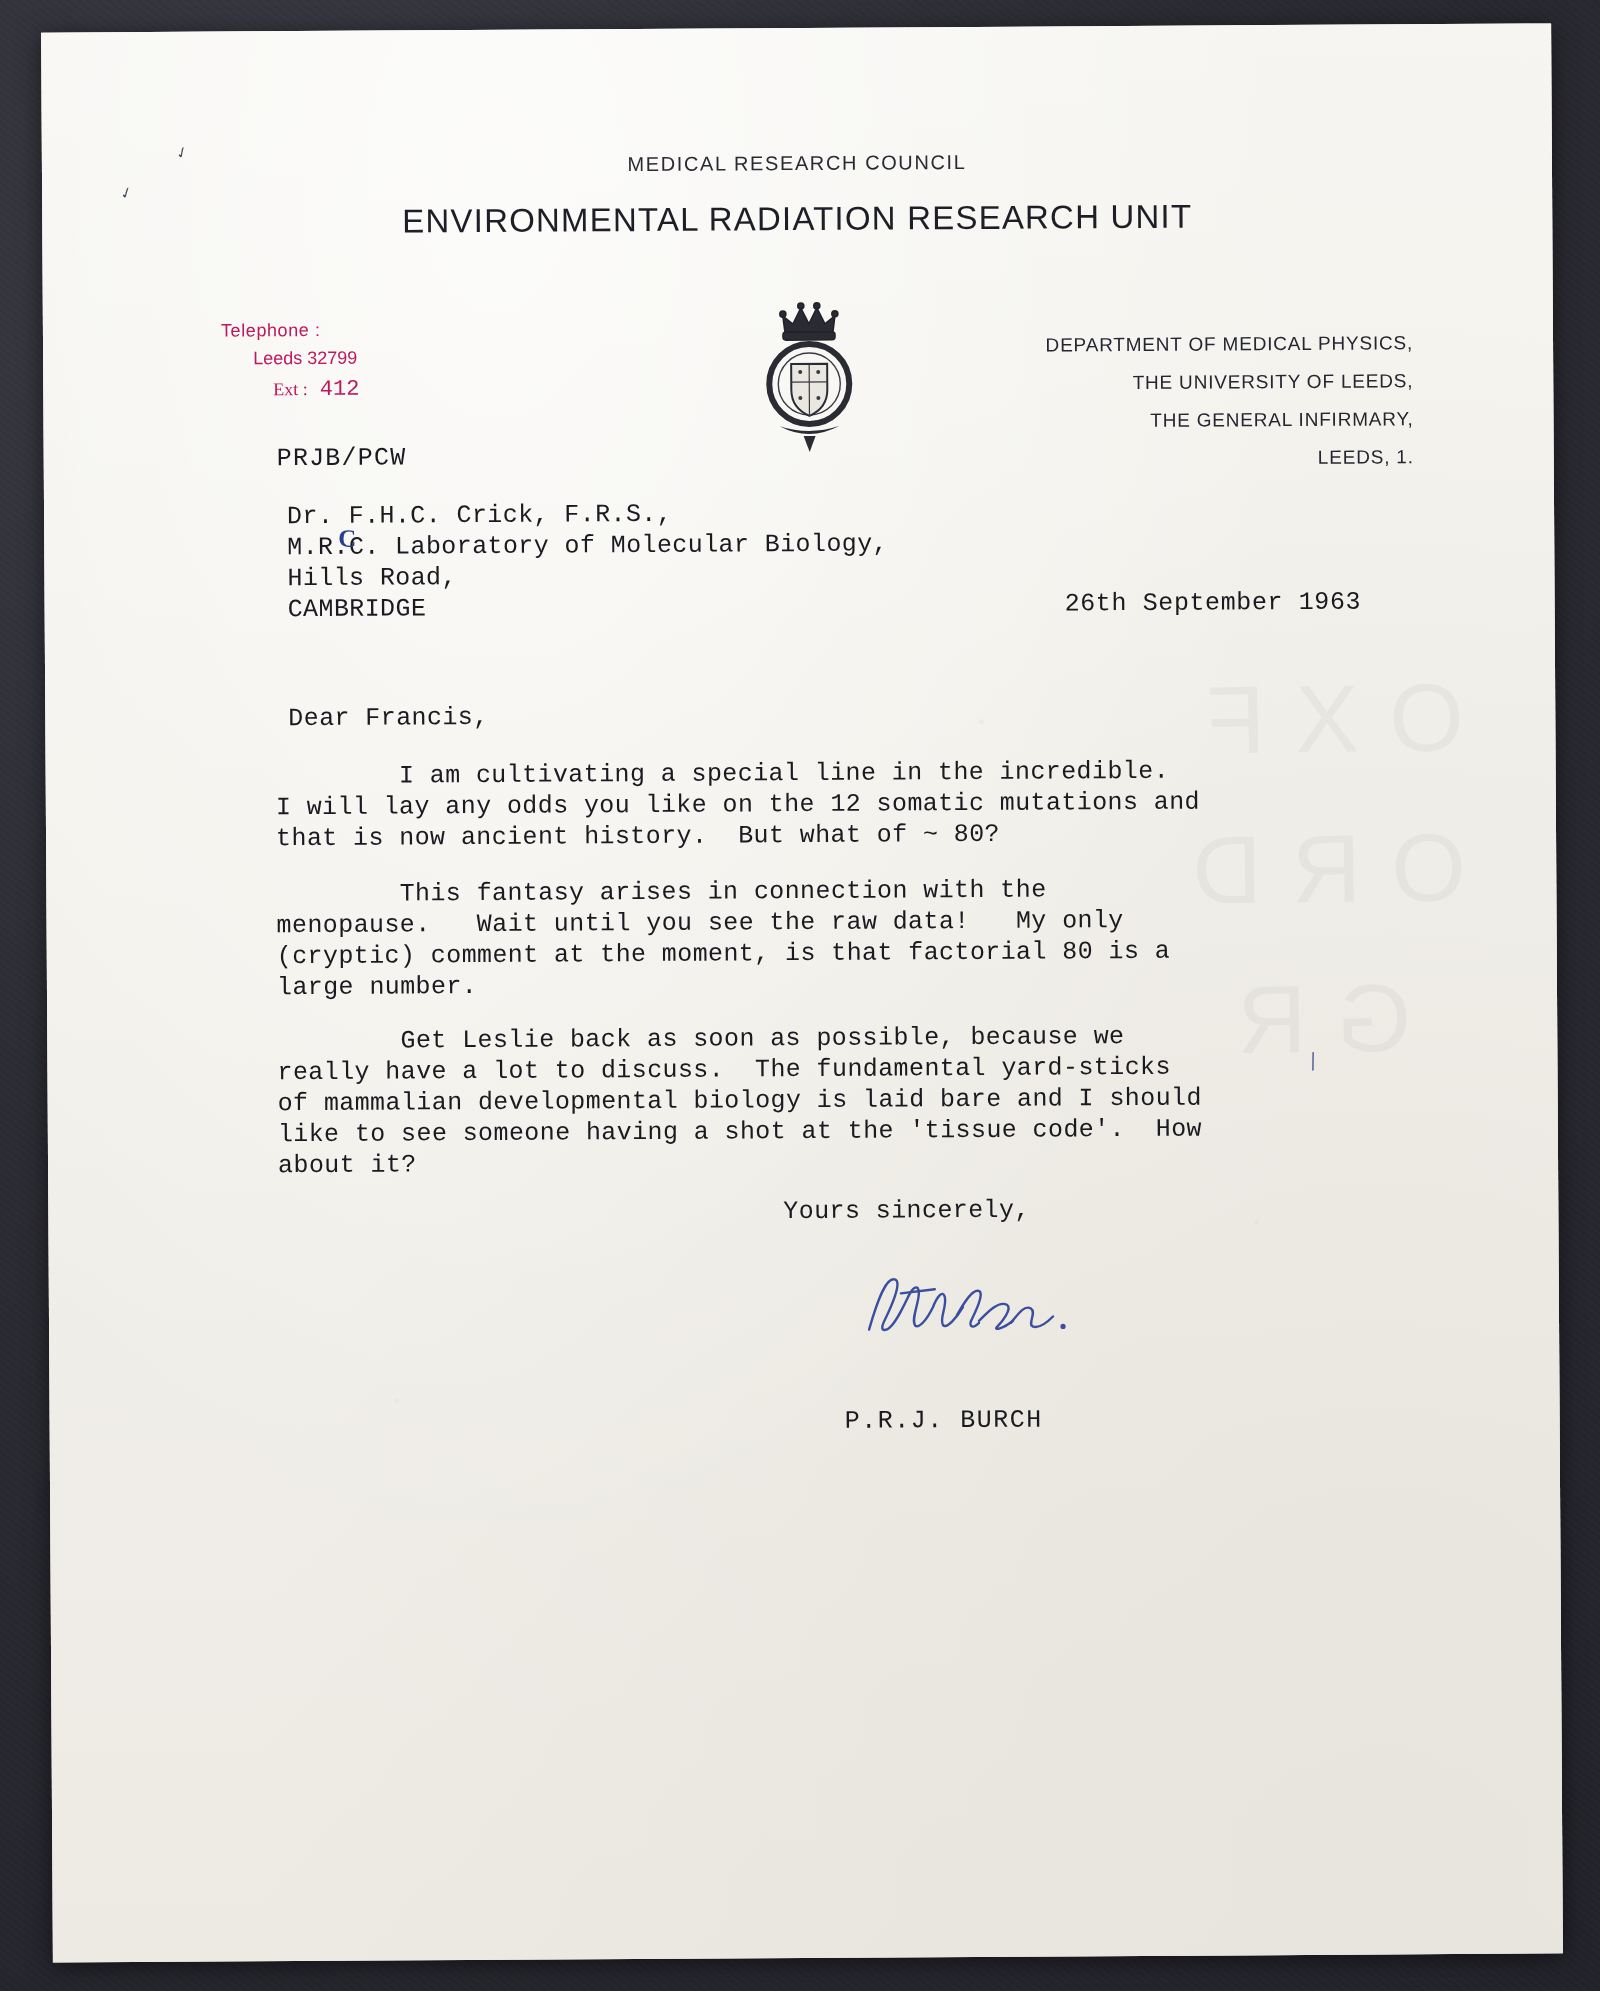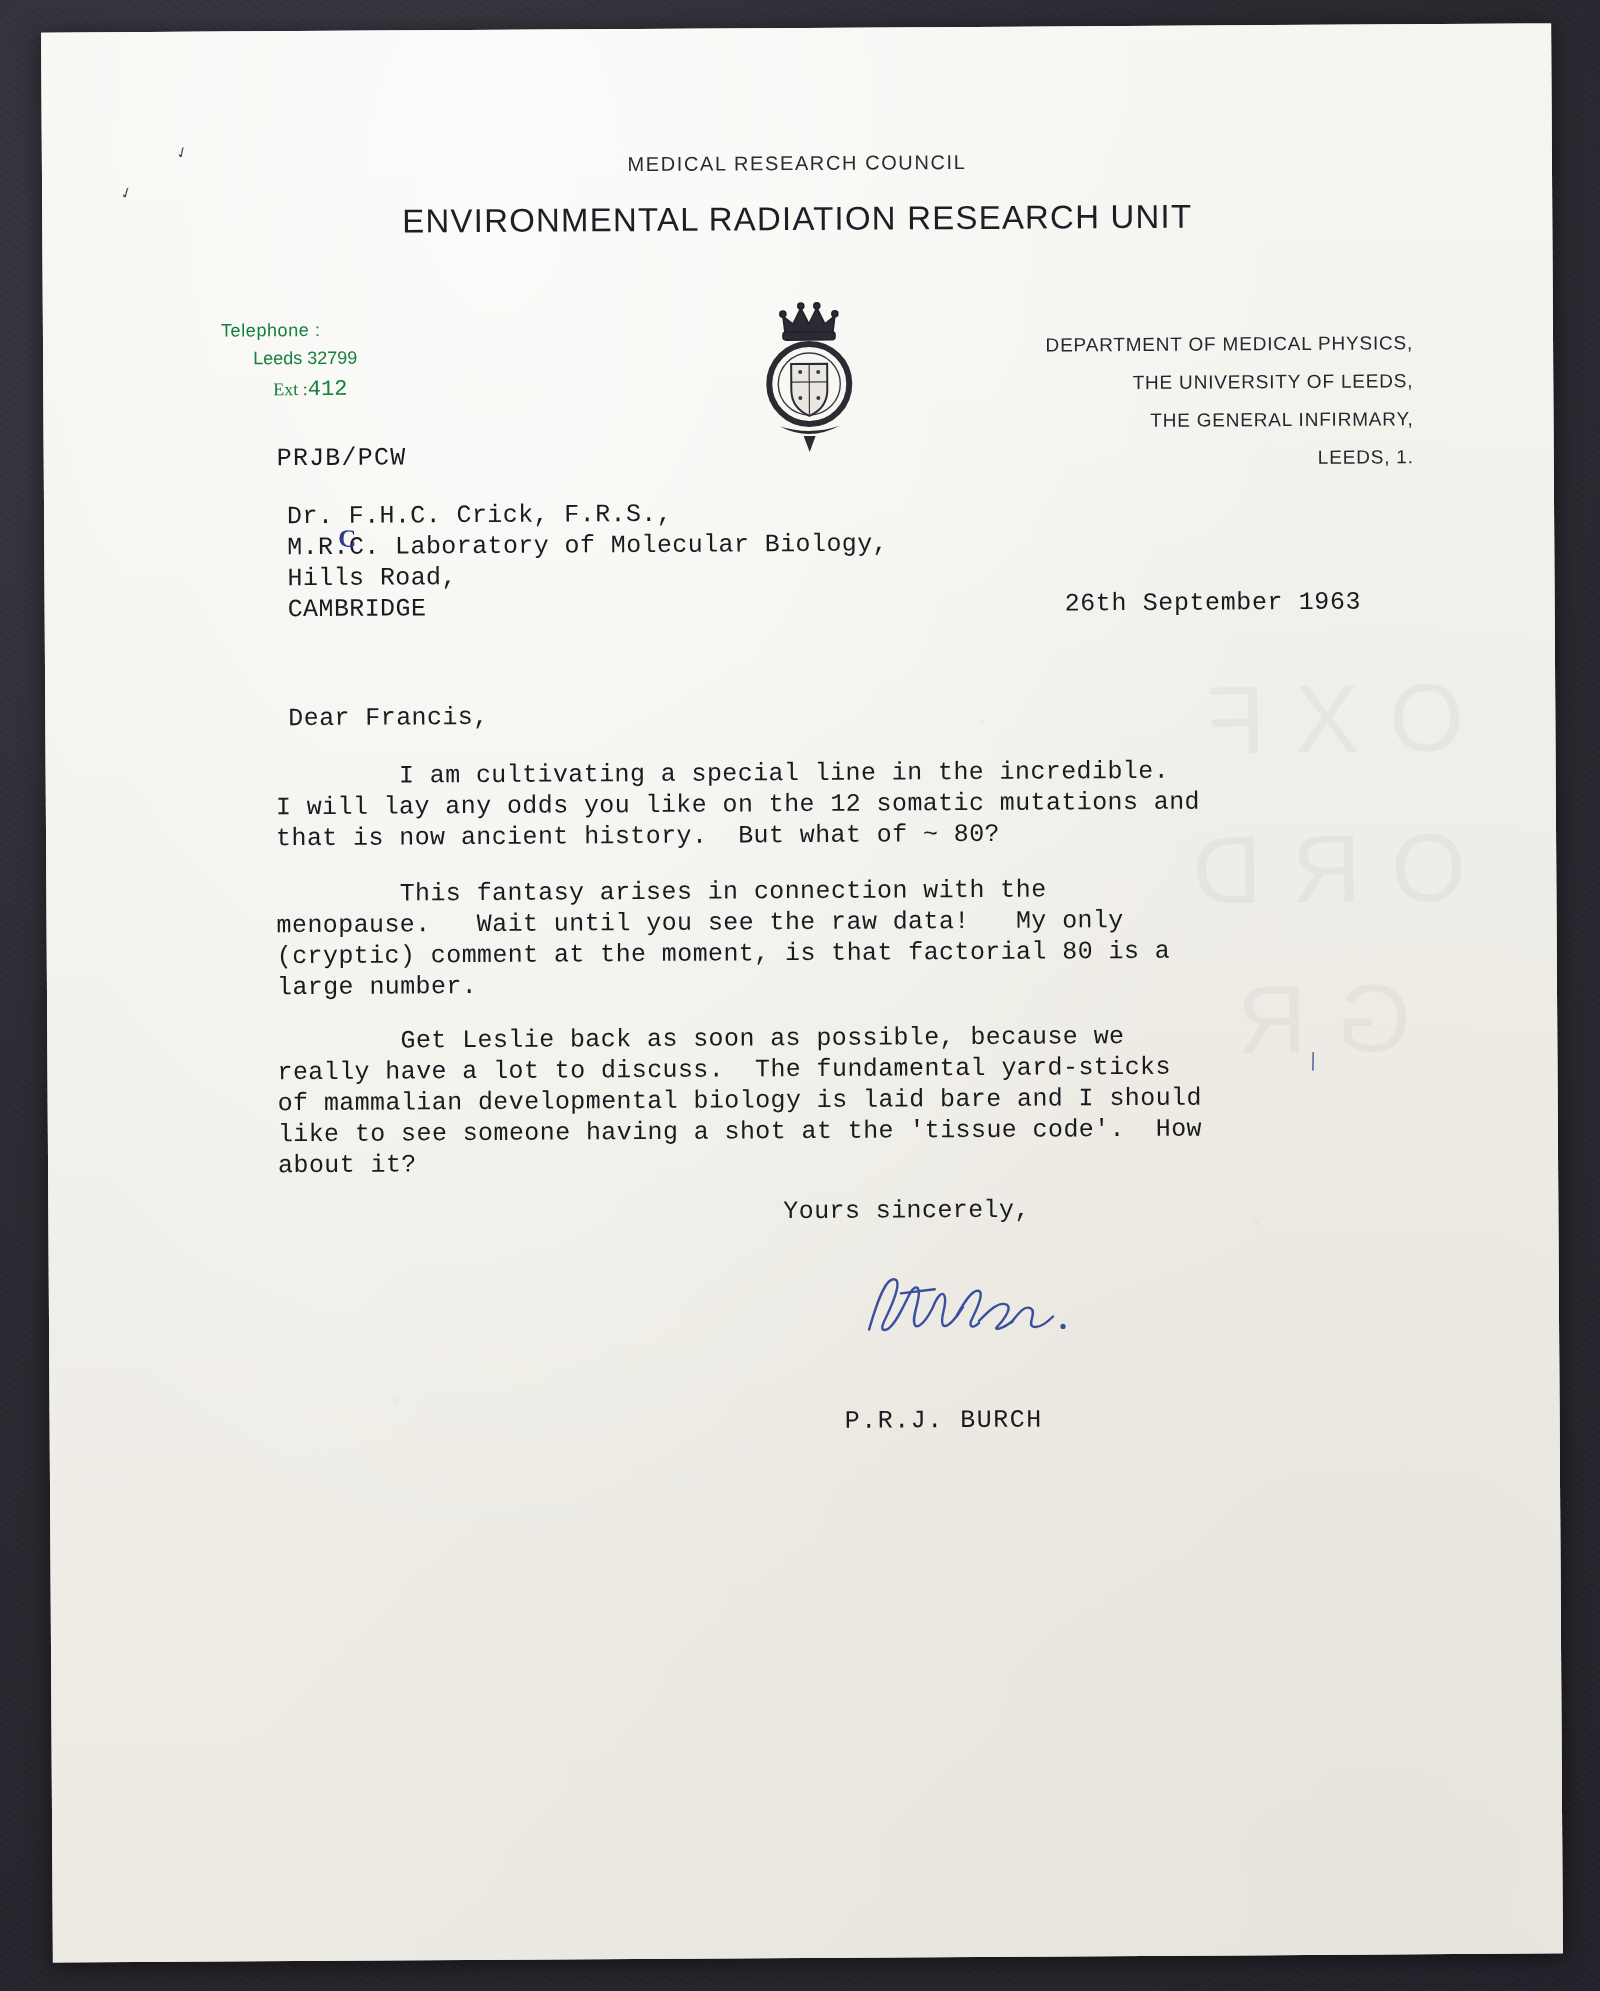--- a/index.html
+++ b/index.html
@@ -93,29 +93,30 @@
     letter-spacing: 1.2px;
     color: #1e1e27;
   }
 
   
   .tel {
     position: absolute;
     left: 178px;
     top: 286px;
     font-size: 18px;
-    color: #15803d;
+    color: #be185d;
     line-height: 1.55;
   }
   .tel .tel-label { letter-spacing: .6px; }
   .tel .tel-num { margin-left: 32px; }
   .tel .tel-ext { margin-left: 52px; font-family: Liberation Serif, serif; }
   .tel .tel-ext-val {
     font-family: "Liberation Mono", monospace;
     font-size: 22px;
+    margin-left: 12px;
   }
 
   
   .addr {
     position: absolute;
     right: 140px;
     top: 300px;
     text-align: right;
     font-size: 19px;
     letter-spacing: .8px;

